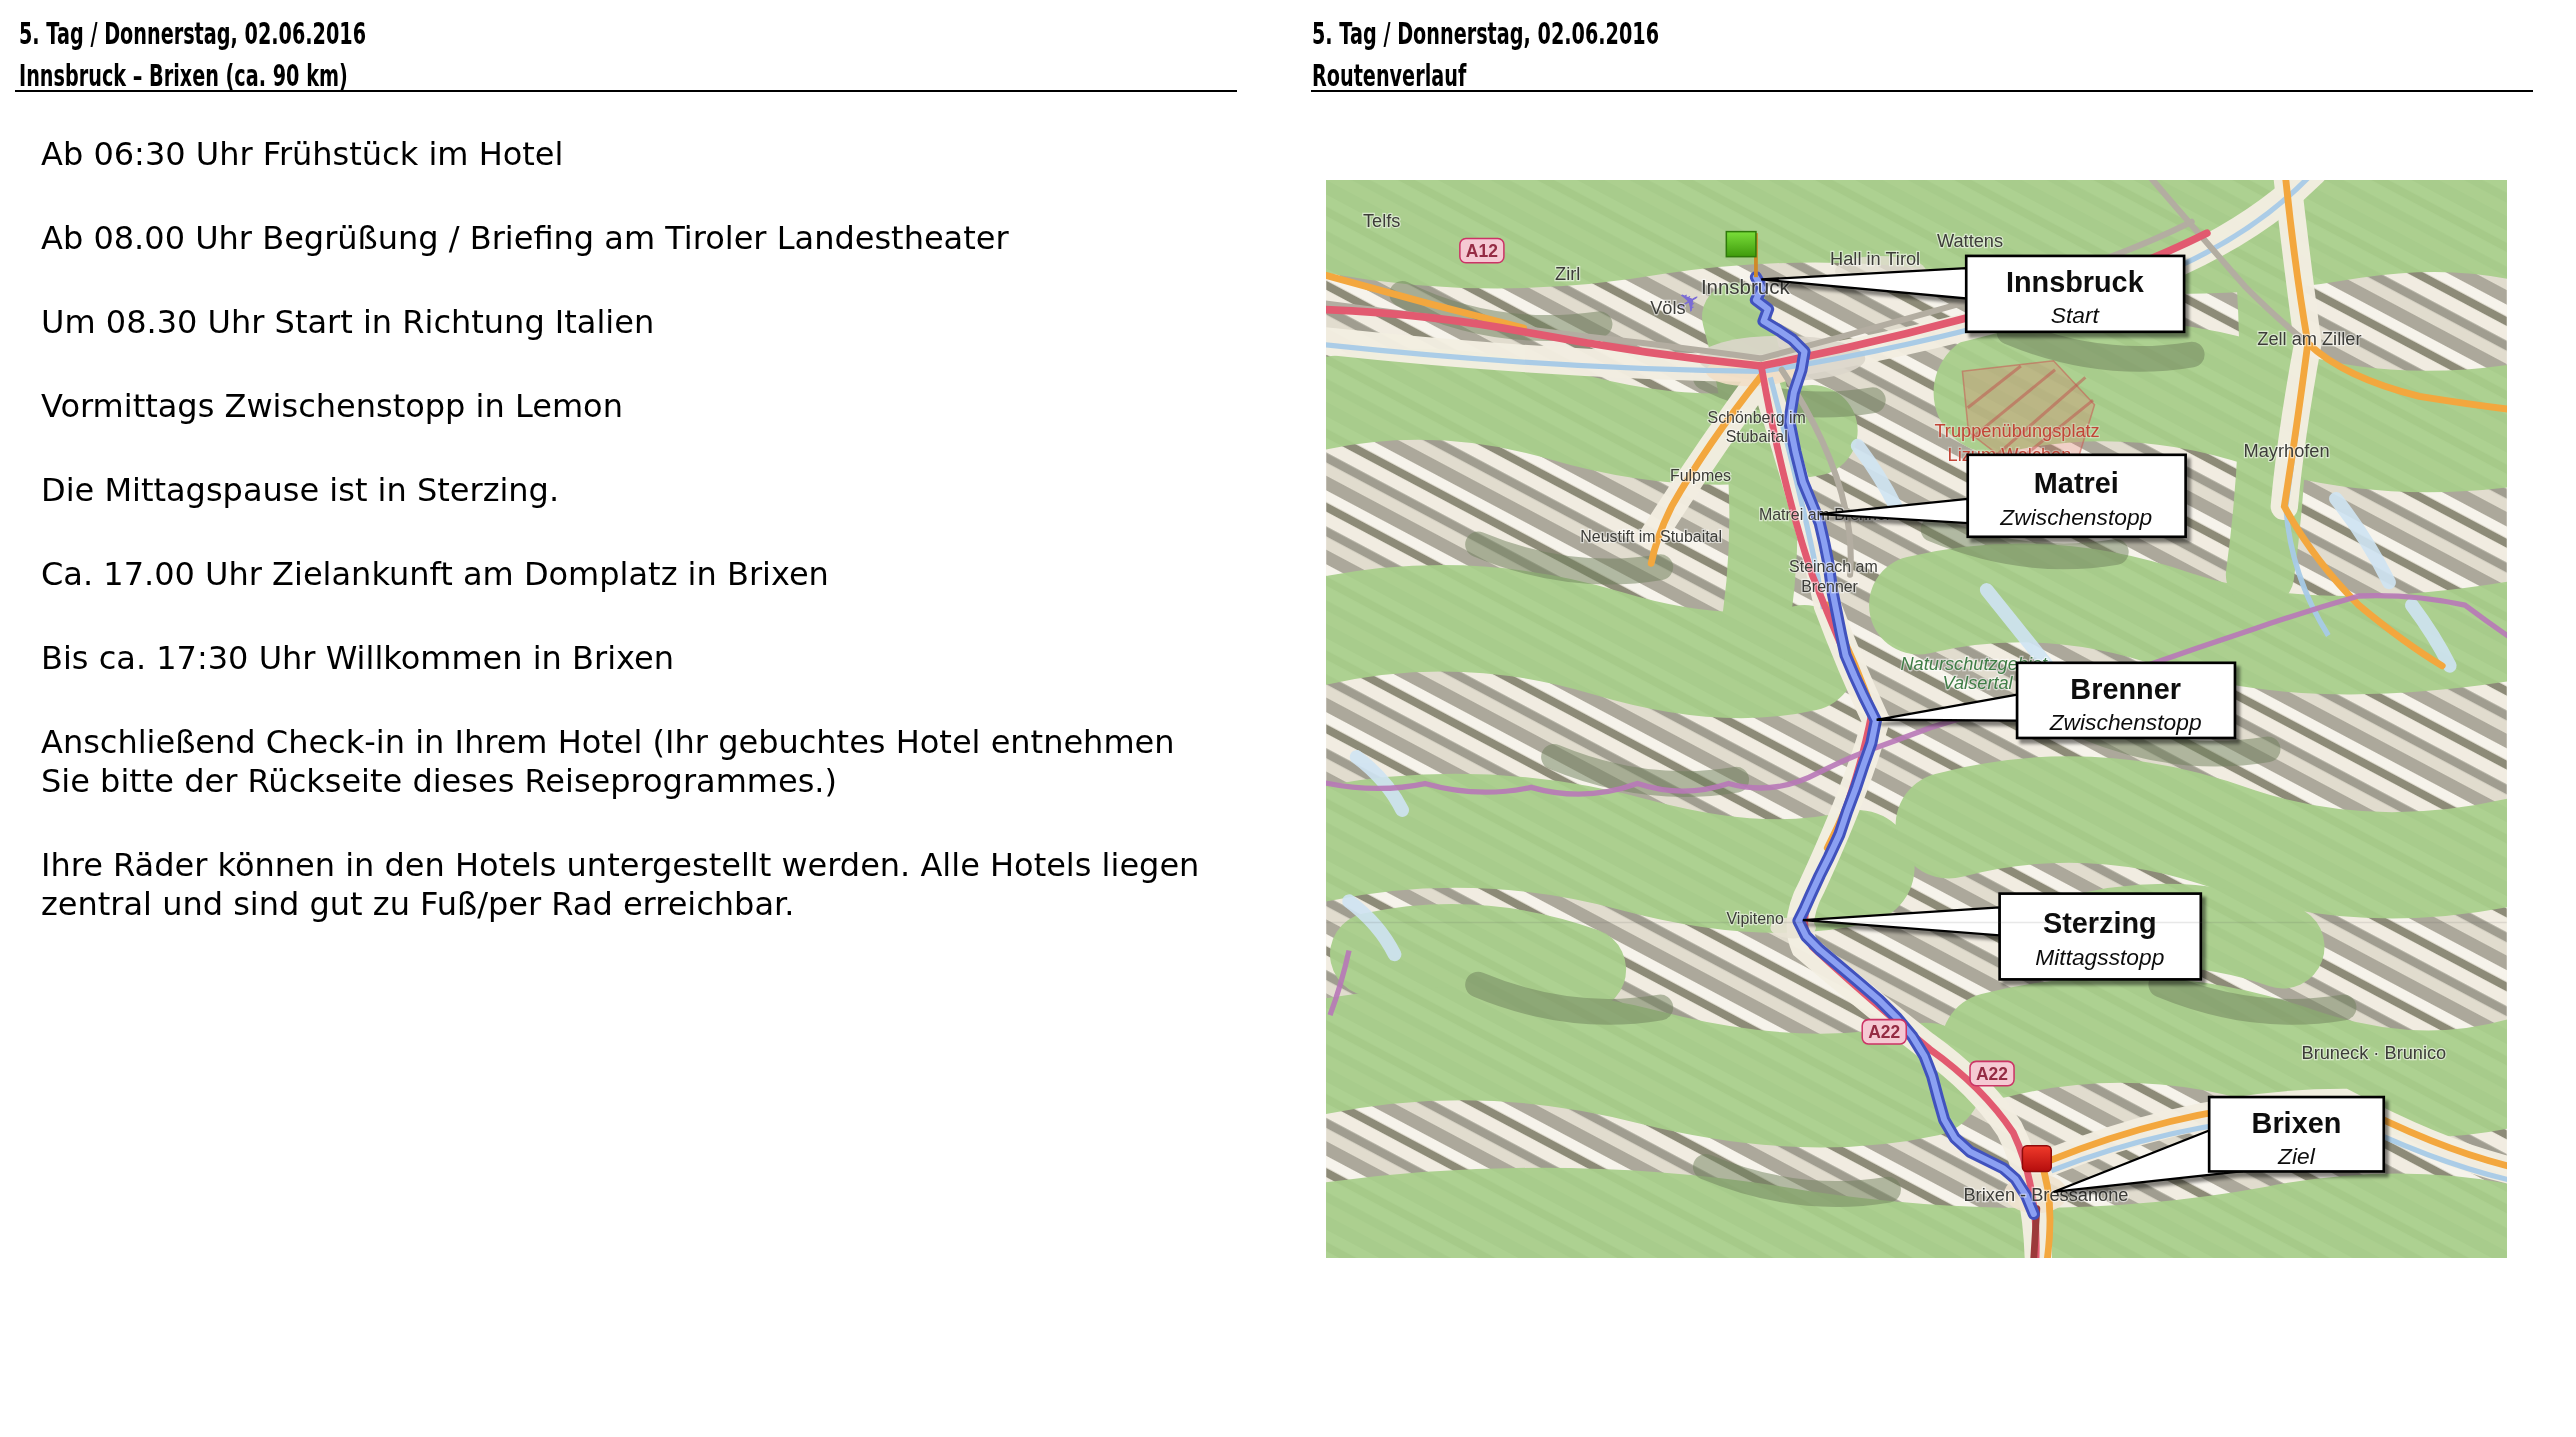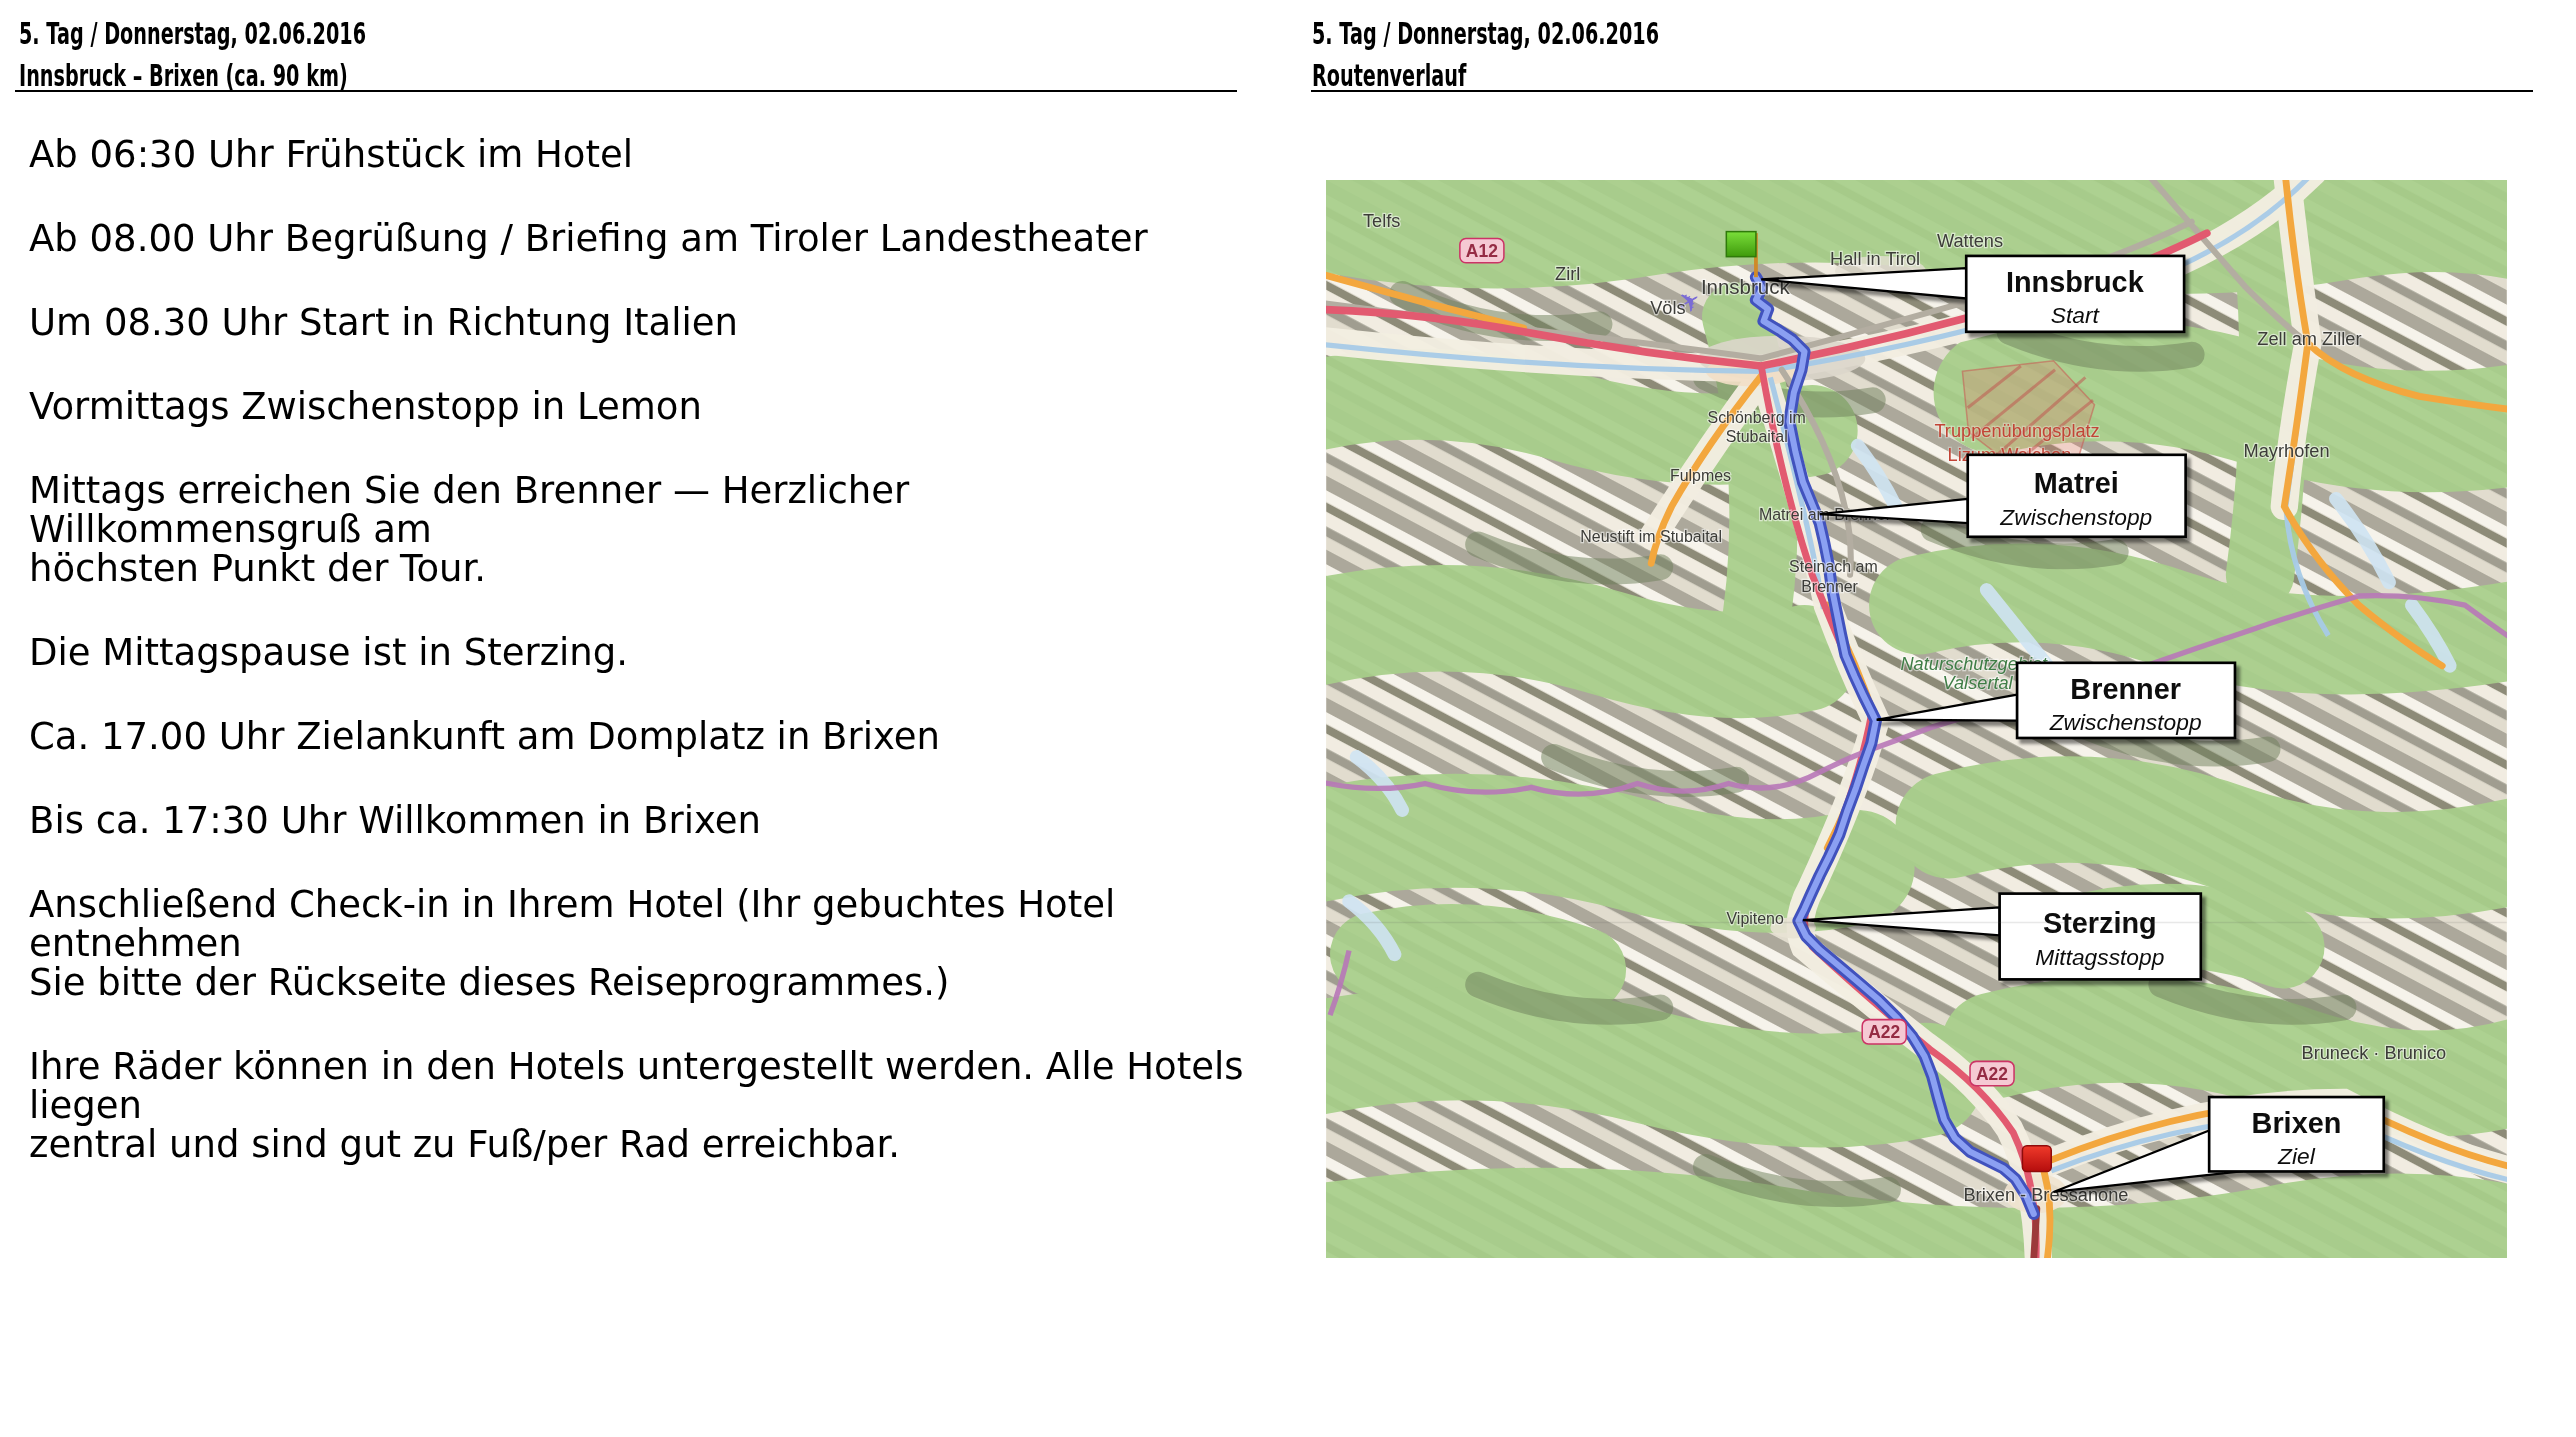--- a/index.html
+++ b/index.html
@@ -3,21 +3,21 @@
 <meta charset="utf-8">
 <style>
   html,body{margin:0;padding:0;background:#fff;}
   .page{position:relative;width:2576px;height:1438px;background:#ffffff;overflow:hidden;
         font-family:"DejaVu Sans","Liberation Sans",sans-serif;color:#000;}
   .heading{position:absolute;top:12px;font-weight:bold;font-size:31px;line-height:42px;
            transform:scaleX(.62);transform-origin:0 0;white-space:nowrap;}
   .heading div{margin:0;}
   .rule{position:absolute;top:90px;height:2.3px;background:#000;}
   .itinerary{position:absolute;left:29px;top:135px;width:1215px;}
-  .itinerary p{margin:0 0 45px 0;font-size:37px;line-height:39px;white-space:pre-line;}
+  .itinerary p{margin:0 0 45px 12px;font-size:32px;line-height:39px;white-space:pre-line;}
   svg text{font-family:"Liberation Sans","DejaVu Sans",sans-serif;}
   .maplbl{fill:#3c3c38;font-size:24px;paint-order:stroke;stroke:#ffffff;stroke-width:3px;stroke-opacity:.55;}
   .maplbl.sm{font-size:21px;}
   .maplbl.red{fill:#c24436;stroke-opacity:.3;}
   .maplbl.grn{fill:#3f7d46;font-style:italic;}
   .co-title{font-size:38px;font-weight:bold;fill:#0d0d0d;text-anchor:middle;}
   .co-sub{font-size:30px;font-style:italic;fill:#0d0d0d;text-anchor:middle;}
   .shield-t{font-size:23px;font-weight:bold;fill:#952c44;text-anchor:middle;}
 </style>
 </head>
@@ -29,22 +29,20 @@
     <div class="heading" style="left:19px;">
       <div>5. Tag / Donnerstag, 02.06.2016</div>
       <div>Innsbruck – Brixen (ca. 90 km)</div>
     </div>
     <div class="rule" style="left:15px;width:1222px;"></div>
     <div class="itinerary">
       <p>Ab 06:30 Uhr Frühstück im Hotel</p>
       <p>Ab 08.00 Uhr Begrüßung / Briefing am Tiroler Landestheater</p>
       <p>Um 08.30 Uhr Start in Richtung Italien</p>
       <p>Vormittags Zwischenstopp in Lemon</p>
-      <p>Mittags erreichen Sie den Brenner — Herzlicher Willkommensgruß am
-höchsten Punkt der Tour.</p>
       <p>Die Mittagspause ist in Sterzing.</p>
       <p>Ca. 17.00 Uhr Zielankunft am Domplatz in Brixen</p>
       <p>Bis ca. 17:30 Uhr Willkommen in Brixen</p>
       <p>Anschließend Check-in in Ihrem Hotel (Ihr gebuchtes Hotel entnehmen
 Sie bitte der Rückseite dieses Reiseprogrammes.)</p>
       <p>Ihre Räder können in den Hotels untergestellt werden. Alle Hotels liegen
 zentral und sind gut zu Fuß/per Rad erreichbar.</p>
     </div>
   </div>
 

